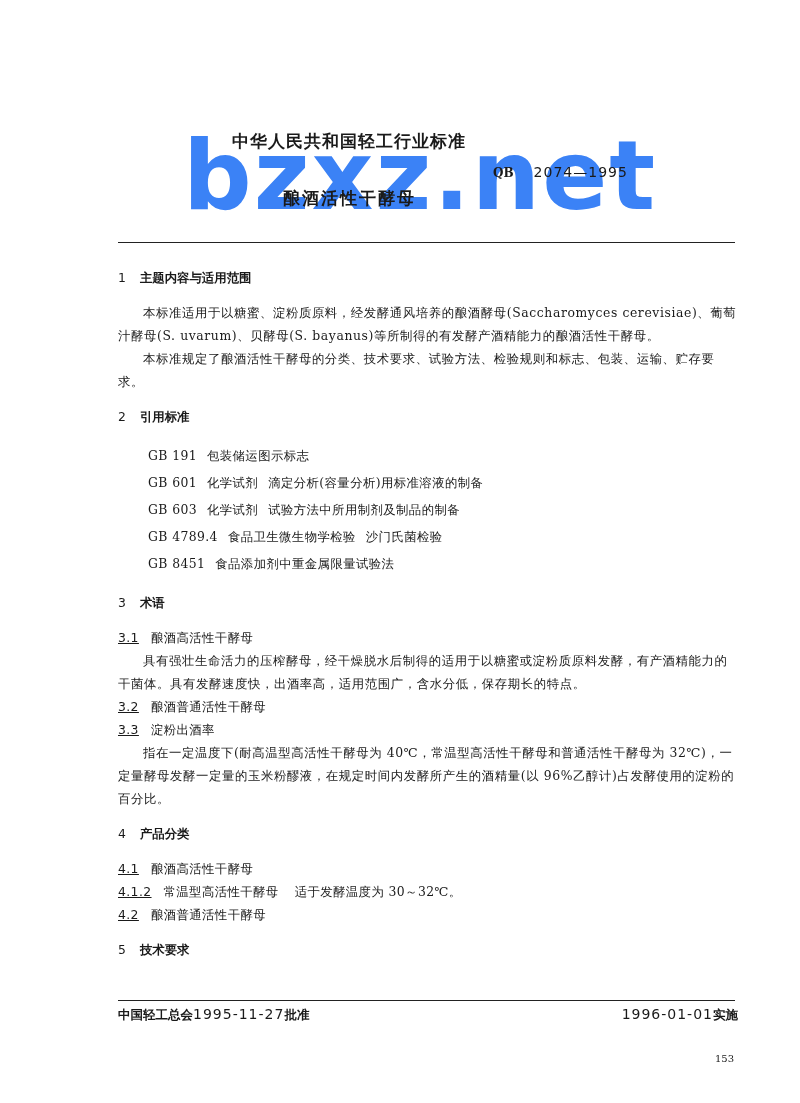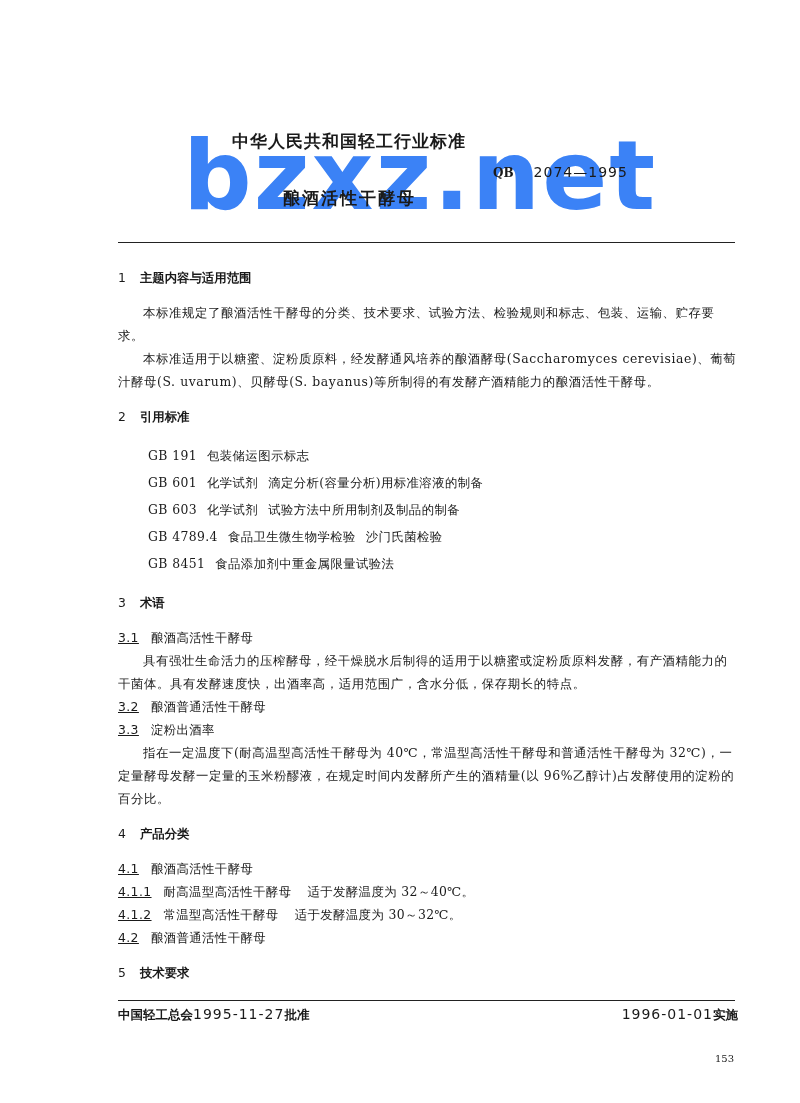--- a/index.html
+++ b/index.html
@@ -49,22 +49,22 @@
   <span class="qb">QB</span><span class="num">2074—1995</span>
 </div>
 <div class="abs title">酿酒活性干酵母</div>
 
 <div class="rule" style="top:242px;"></div>
 
 <div class="content">
 
   <p class="sec"><span class="no">1</span><span>主题内容与适用范围</span></p>
   <div class="gap-s"></div>
+  <p class="p">本标准适用于以糖蜜、淀粉质原料，经发酵通风培养的酿酒酵母(Saccharomyces cerevisiae)、葡萄汁酵母(S. uvarum)、贝酵母(S. bayanus)等所制得的有发酵产酒精能力的酿酒活性干酵母。</p>
   <p class="p">本标准规定了酿酒活性干酵母的分类、技术要求、试验方法、检验规则和标志、包装、运输、贮存要求。</p>
-  <p class="p">本标准适用于以糖蜜、淀粉质原料，经发酵通风培养的酿酒酵母(Saccharomyces cerevisiae)、葡萄汁酵母(S. uvarum)、贝酵母(S. bayanus)等所制得的有发酵产酒精能力的酿酒活性干酵母。</p>
   <div class="gap-s"></div>
 
   <p class="sec"><span class="no">2</span><span>引用标准</span></p>
   <div class="gap-s"></div>
   <p class="ref"><span class="code">GB 191</span><span>包装储运图示标志</span></p>
   <p class="ref"><span class="code">GB 601</span><span>化学试剂</span><span class="title2">滴定分析(容量分析)用标准溶液的制备</span></p>
   <p class="ref"><span class="code">GB 603</span><span>化学试剂</span><span class="title2">试验方法中所用制剂及制品的制备</span></p>
   <p class="ref"><span class="code">GB 4789.4</span><span>食品卫生微生物学检验</span><span class="title2">沙门氏菌检验</span></p>
   <p class="ref"><span class="code">GB 8451</span><span>食品添加剂中重金属限量试验法</span></p>
   <div class="gap-s"></div>
@@ -74,21 +74,20 @@
   <p class="sub"><span class="no">3.1</span><span>酿酒高活性干酵母</span></p>
   <p class="p">具有强壮生命活力的压榨酵母，经干燥脱水后制得的适用于以糖蜜或淀粉质原料发酵，有产酒精能力的干菌体。具有发酵速度快，出酒率高，适用范围广，含水分低，保存期长的特点。</p>
   <p class="sub"><span class="no">3.2</span><span>酿酒普通活性干酵母</span></p>
   <p class="sub"><span class="no">3.3</span><span>淀粉出酒率</span></p>
   <p class="p">指在一定温度下(耐高温型高活性干酵母为 40℃，常温型高活性干酵母和普通活性干酵母为 32℃)，一定量酵母发酵一定量的玉米粉醪液，在规定时间内发酵所产生的酒精量(以 96%乙醇计)占发酵使用的淀粉的百分比。</p>
   <div class="gap-s"></div>
 
   <p class="sec"><span class="no">4</span><span>产品分类</span></p>
   <div class="gap-s"></div>
   <p class="sub"><span class="no">4.1</span><span>酿酒高活性干酵母</span></p>
-  <p class="sub"><span class="no">4.1.1</span><span>耐高温型高活性干酵母</span><span class="gap"></span><span>适于发酵温度为 32～40℃。</span></p>
   <p class="sub"><span class="no">4.1.2</span><span>常温型高活性干酵母</span><span class="gap"></span><span>适于发酵温度为 30～32℃。</span></p>
   <p class="sub"><span class="no">4.2</span><span>酿酒普通活性干酵母</span></p>
   <div class="gap-s"></div>
 
   <p class="sec"><span class="no">5</span><span>技术要求</span></p>
   <div class="gap-s"></div>
 </div>
 
 <div class="rule" style="top:1000px;"></div>
 

